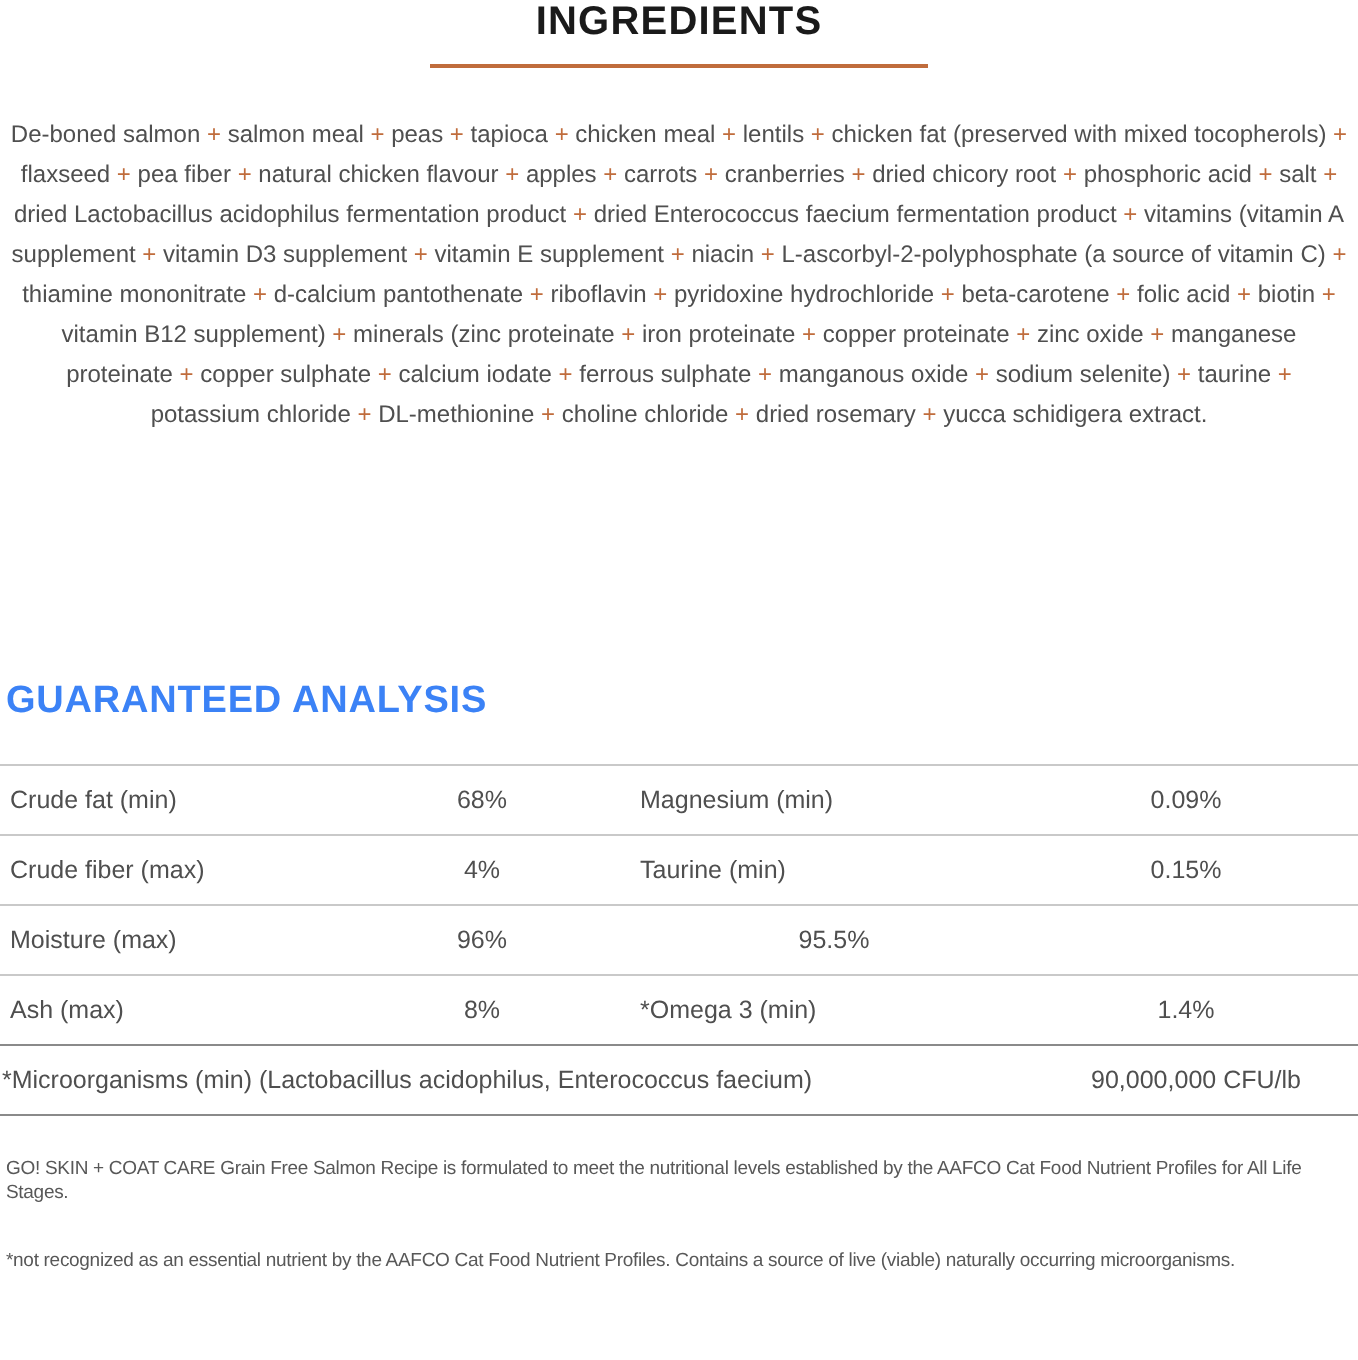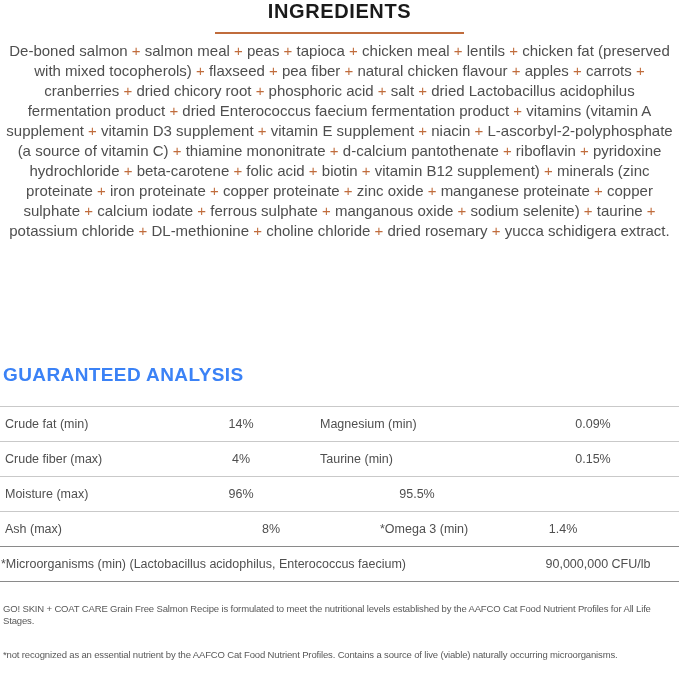--- a/index.html
+++ b/index.html
@@ -20,23 +20,23 @@
     color: #1a1a1a; line-height: 20px;
   }
   .accent-rule {
     width: 249px; height: 2px;
     background: var(--accent, #c06c3c);
     margin: 11px auto 0 auto;
   }
 
   
   .ing-text {
-    margin: 7px 5px 0 5px;
+    margin: 23px 5px 0 5px;
     text-align: center;
-    font-size: 15px; line-height: 20px;
+    font-size: 12px; line-height: 20px;
     color: #4f4f4f;
   }
   .plus { color: var(--accent, #c06c3c); }
 
   
   .ga-title {
     margin: 124px 0 0 3px;
     font-size: 19px; font-weight: 800; letter-spacing: 0.4px;
     color: #3b82f6; line-height: 19px;
   }
@@ -45,21 +45,21 @@
     border-top: 1px solid #c9c9c9;
     font-size: 12.5px; color: #4f4f4f;
   }
   .ga-row {
     display: grid;
     grid-template-columns: 196px 90px 1fr 90px 41px;
     align-items: center;
     height: 35px;
     border-bottom: 1px solid #c9c9c9;
   }
-  .ga-row.last { border-bottom: 1px solid #8a8a8a; gap: 30px; }
+  .ga-row.last { border-bottom: 1px solid #8a8a8a; }
   .ga-label-left  { padding-left: 5px; }
   .ga-value-left  { text-align: center; }
   .ga-label-right { padding-left: 34px; }
   .ga-value-right { text-align: center; white-space: nowrap; }
   .ga-row-full {
     display: grid;
     grid-template-columns: 1fr 150px 6px;
     align-items: center;
     height: 35px;
     border-bottom: 1px solid #8a8a8a;
@@ -86,21 +86,21 @@
     <div class="accent-rule"></div>
   </header>
 
   <p class="ing-text" id="ingredients-text"><span>De-boned salmon</span><span class="plus"> + </span><span>salmon meal</span><span class="plus"> + </span><span>peas</span><span class="plus"> + </span><span>tapioca</span><span class="plus"> + </span><span>chicken meal</span><span class="plus"> + </span><span>lentils</span><span class="plus"> + </span><span>chicken fat (preserved with mixed tocopherols)</span><span class="plus"> + </span><span>flaxseed</span><span class="plus"> + </span><span>pea fiber</span><span class="plus"> + </span><span>natural chicken flavour</span><span class="plus"> + </span><span>apples</span><span class="plus"> + </span><span>carrots</span><span class="plus"> + </span><span>cranberries</span><span class="plus"> + </span><span>dried chicory root</span><span class="plus"> + </span><span>phosphoric acid</span><span class="plus"> + </span><span>salt</span><span class="plus"> + </span><span>dried Lactobacillus acidophilus fermentation product</span><span class="plus"> + </span><span>dried Enterococcus faecium fermentation product</span><span class="plus"> + </span><span>vitamins (vitamin A supplement</span><span class="plus"> + </span><span>vitamin D3 supplement</span><span class="plus"> + </span><span>vitamin E supplement</span><span class="plus"> + </span><span>niacin</span><span class="plus"> + </span><span>L-ascorbyl-2-polyphosphate (a source of vitamin C)</span><span class="plus"> + </span><span>thiamine mononitrate</span><span class="plus"> + </span><span>d-calcium pantothenate</span><span class="plus"> + </span><span>riboflavin</span><span class="plus"> + </span><span>pyridoxine hydrochloride</span><span class="plus"> + </span><span>beta-carotene</span><span class="plus"> + </span><span>folic acid</span><span class="plus"> + </span><span>biotin</span><span class="plus"> + </span><span>vitamin B12 supplement)</span><span class="plus"> + </span><span>minerals (zinc proteinate</span><span class="plus"> + </span><span>iron proteinate</span><span class="plus"> + </span><span>copper proteinate</span><span class="plus"> + </span><span>zinc oxide</span><span class="plus"> + </span><span>manganese proteinate</span><span class="plus"> + </span><span>copper sulphate</span><span class="plus"> + </span><span>calcium iodate</span><span class="plus"> + </span><span>ferrous sulphate</span><span class="plus"> + </span><span>manganous oxide</span><span class="plus"> + </span><span>sodium selenite)</span><span class="plus"> + </span><span>taurine</span><span class="plus"> + </span><span>potassium chloride</span><span class="plus"> + </span><span>DL-methionine</span><span class="plus"> + </span><span>choline chloride</span><span class="plus"> + </span><span>dried rosemary</span><span class="plus"> + </span><span>yucca schidigera extract.</span></p>
 
   <h2 class="ga-title">GUARANTEED ANALYSIS</h2>
 
   <div class="ga-table" id="ga-table">
       <div class="ga-row">
         <div class="ga-label-left">Crude fat (min)</div>
-        <div class="ga-value-left">14%</div>
+        <div class="ga-value-left">68%</div>
         <div class="ga-label-right">Magnesium (min)</div>
         <div class="ga-value-right">0.09%</div>
         <div></div>
       </div>
       <div class="ga-row">
         <div class="ga-label-left">Crude fiber (max)</div>
         <div class="ga-value-left">4%</div>
         <div class="ga-label-right">Taurine (min)</div>
         <div class="ga-value-right">0.15%</div>
         <div></div>

